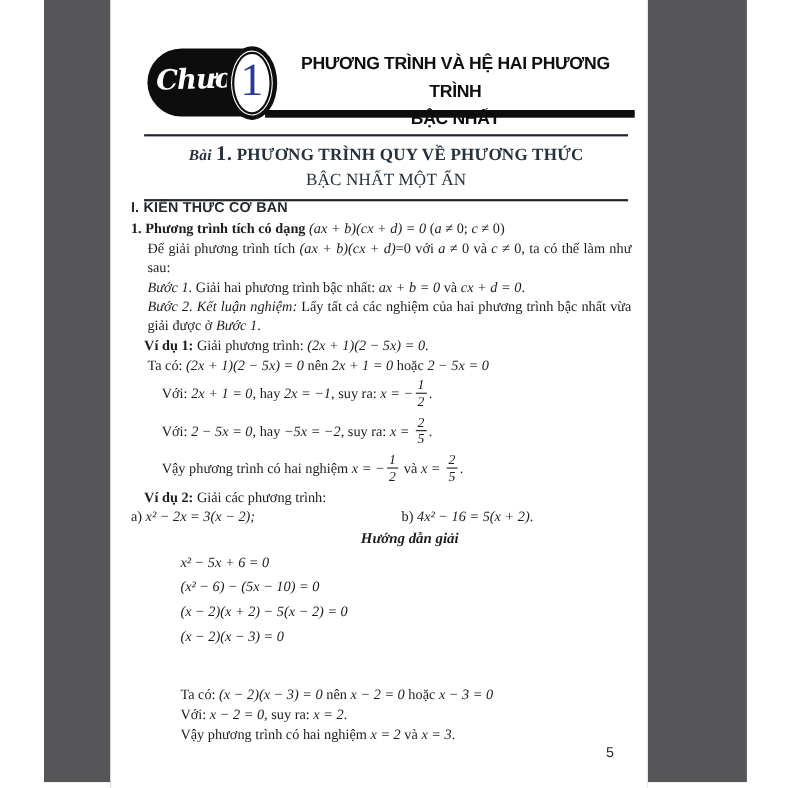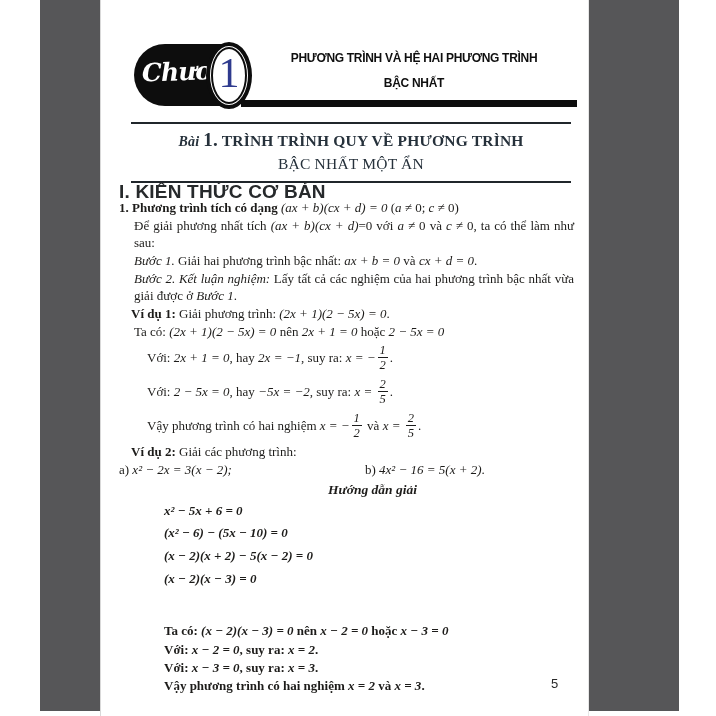--- a/index.html
+++ b/index.html
@@ -33,47 +33,47 @@
     content:"";position:absolute;left:1px;top:1px;right:1px;bottom:1px;
     border:2px solid #0d0d0d;border-radius:50%;
   }
   .badge-number{
     position:absolute;left:0;top:6px;width:100%;text-align:center;
     font-family:"Liberation Serif",serif;font-size:42px;color:#2e3a8e;line-height:1;
   }
   .title-bar{position:absolute;left:140px;top:100px;width:336px;height:7px;background:#0d0d0d;}
   .chapter-title{
     position:absolute;left:150px;top:46px;width:326px;text-align:center;
-    font-family:"Liberation Sans",sans-serif;font-weight:800;font-size:12px;
+    font-family:"Liberation Sans",sans-serif;font-weight:800;font-size:16px;
     line-height:25px;color:#0f0f0f;letter-spacing:-0.3px;
   }
   
   .lesson{
     position:absolute;left:30px;top:122px;width:440px;text-align:center;
     border-top:2px solid #20262b;border-bottom:2px solid #20262b;
     padding:5px 0 7px 0;color:#26313b;font-family:"Liberation Serif",serif;
   }
   .lesson-line1{font-size:15.5px;font-weight:bold;line-height:22px;letter-spacing:0.2px;}
   .lesson-prefix{font-style:italic;font-weight:bold;font-size:14px;}
   .lesson-num{font-size:19px;font-weight:bold;}
   .lesson-line2{font-size:15.5px;font-weight:normal;line-height:21px;letter-spacing:0.2px;}
   
   .section-heading{
     position:absolute;left:18px;top:181px;
-    font-family:"Liberation Sans",sans-serif;font-weight:bold;font-size:19px;
+    font-family:"Liberation Sans",sans-serif;font-weight:bold;font-size:13px;
     color:#26292b;letter-spacing:0.2px;
   }
   
   .content{position:absolute;left:18px;top:199px;width:455px;font-size:13px;}
   .line{line-height:17px;margin:0 0 1px 0;white-space:pre-wrap;}
   .i0{padding-left:0;}
   .i1{padding-left:12px;}
   .i2{padding-left:15px;}
   .i3{padding-left:28px;}
-  .i4{padding-left:45px;font-weight:bold;}
+  .i4{padding-left:45px;}
   .just{text-align:justify;}
   .center{text-align:center;padding-left:52px;}
   .fr{display:flex;align-items:center;min-height:33px;line-height:normal;}
   .s-r{}
   .s-b{font-weight:bold;}
   .s-i{font-style:italic;}
   .s-bi{font-weight:bold;font-style:italic;font-size:13.5px;}
   .s-m{font-style:italic;}
   .frac{
     display:inline-flex;flex-direction:column;align-items:center;vertical-align:middle;
@@ -106,44 +106,43 @@
   <div class="title-bar"></div>
   <div class="chapter-title">
     <div>PHƯƠNG TRÌNH VÀ HỆ HAI PHƯƠNG TRÌNH</div>
     <div>BẬC NHẤT</div>
   </div>
 
   <div class="lesson">
     <div class="lesson-line1">
       <span class="lesson-prefix">Bài</span>
       <span class="lesson-num">1.</span>
-      <span>TRÌNH TRÌNH QUY VỀ PHƯƠNG TRÌNH</span>
+      <span>PHƯƠNG TRÌNH QUY VỀ PHƯƠNG THỨC</span>
     </div>
     <div class="lesson-line2">BẬC NHẤT MỘT ẨN</div>
   </div>
 
   <div class="section-heading">I. KIẾN THỨC CƠ BẢN</div>
 
   <div class="content">
       <div class="line i0"><span class="s-b">1. Phương trình tích có dạng </span><span class="s-m">(ax + b)(cx + d) = 0</span><span class="s-r"> (</span><span class="s-m">a</span><span class="s-r"> ≠ 0; </span><span class="s-m">c</span><span class="s-r"> ≠ 0)</span></div>
-      <div class="line i2 just"><span class="s-r">Để giải phương nhất tích </span><span class="s-m">(ax + b)(cx + d)</span><span class="s-r">=0 với </span><span class="s-m">a</span><span class="s-r"> ≠ 0 và </span><span class="s-m">c</span><span class="s-r"> ≠ 0, ta có thể làm như sau:</span></div>
+      <div class="line i2 just"><span class="s-r">Để giải phương trình tích </span><span class="s-m">(ax + b)(cx + d)</span><span class="s-r">=0 với </span><span class="s-m">a</span><span class="s-r"> ≠ 0 và </span><span class="s-m">c</span><span class="s-r"> ≠ 0, ta có thể làm như sau:</span></div>
       <div class="line i2"><span class="s-i">Bước 1.</span><span class="s-r"> Giải hai phương trình bậc nhất: </span><span class="s-m">ax + b = 0</span><span class="s-r"> và </span><span class="s-m">cx + d = 0</span><span class="s-r">.</span></div>
       <div class="line i2 just"><span class="s-i">Bước 2. Kết luận nghiệm:</span><span class="s-r"> Lấy tất cả các nghiệm của hai phương trình bậc nhất vừa giải được ở </span><span class="s-i">Bước 1</span><span class="s-r">.</span></div>
       <div class="line i1"><span class="s-b">Ví dụ 1:</span><span class="s-r"> Giải phương trình: </span><span class="s-m">(2x + 1)(2 − 5x) = 0</span><span class="s-r">.</span></div>
       <div class="line i2"><span class="s-r">Ta có: </span><span class="s-m">(2x + 1)(2 − 5x) = 0</span><span class="s-r"> nên </span><span class="s-m">2x + 1 = 0</span><span class="s-r"> hoặc </span><span class="s-m">2 − 5x = 0</span></div>
       <div class="line i3 fr"><span class="s-r">Với: </span><span class="s-m">2x + 1 = 0</span><span class="s-r">, hay </span><span class="s-m">2x = −1</span><span class="s-r">, suy ra: </span><span class="s-m">x = −</span><span class="frac"><span class="fn">1</span><span class="fd">2</span></span><span class="s-r">.</span></div>
       <div class="line i3 fr"><span class="s-r">Với: </span><span class="s-m">2 − 5x = 0</span><span class="s-r">, hay </span><span class="s-m">−5x = −2</span><span class="s-r">, suy ra: </span><span class="s-m">x = </span><span class="frac"><span class="fn">2</span><span class="fd">5</span></span><span class="s-r">.</span></div>
       <div class="line i3 fr"><span class="s-r">Vậy phương trình có hai nghiệm </span><span class="s-m">x = −</span><span class="frac"><span class="fn">1</span><span class="fd">2</span></span><span class="s-r"> và </span><span class="s-m">x = </span><span class="frac"><span class="fn">2</span><span class="fd">5</span></span><span class="s-r">.</span></div>
       <div class="line i1"><span class="s-b">Ví dụ 2:</span><span class="s-r"> Giải các phương trình:</span></div>
       <div class="line cols" style="line-height: 18px;"><span class="col-l"><span class="s-r">a) </span><span class="s-m">x² − 2x = 3(x − 2);</span></span><span class="col-r"><span class="s-r">b) </span><span class="s-m">4x² − 16 = 5(x + 2)</span><span class="s-r">.</span></span></div>
       <div class="line center" style="line-height: 19px;"><span class="s-bi">Hướng dẫn giải</span></div>
       <div class="line i4" style="line-height: 21px;"><span class="s-m">x² − 5x + 6 = 0</span></div>
       <div class="line i4" style="line-height: 22px;"><span class="s-m">(x² − 6) − (5x − 10) = 0</span></div>
       <div class="line i4" style="line-height: 22px;"><span class="s-m">(x − 2)(x + 2) − 5(x − 2) = 0</span></div>
       <div class="line i4" style="line-height: 21px;"><span class="s-m">(x − 2)(x − 3) = 0</span></div>
       <div class="line i4" style="line-height: 19px; margin-top: 32px;"><span class="s-r">Ta có: </span><span class="s-m">(x − 2)(x − 3) = 0</span><span class="s-r"> nên </span><span class="s-m">x − 2 = 0</span><span class="s-r"> hoặc </span><span class="s-m">x − 3 = 0</span></div>
       <div class="line i4"><span class="s-r">Với: </span><span class="s-m">x − 2 = 0</span><span class="s-r">, suy ra: </span><span class="s-m">x = 2</span><span class="s-r">.</span></div>
-      <div class="line i4"><span class="s-r">Với: </span><span class="s-m">x − 3 = 0</span><span class="s-r">, suy ra: </span><span class="s-m">x = 3</span><span class="s-r">.</span></div>
       <div class="line i4"><span class="s-r">Vậy phương trình có hai nghiệm </span><span class="s-m">x = 2</span><span class="s-r"> và </span><span class="s-m">x = 3</span><span class="s-r">.</span></div>
     </div>
 
   <div class="page-number">5</div>
 </div>
 
 </body></html>

